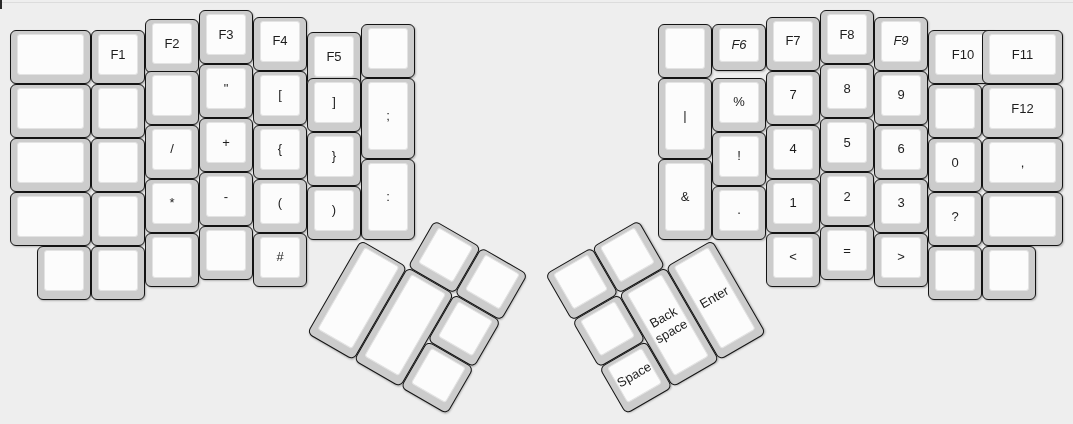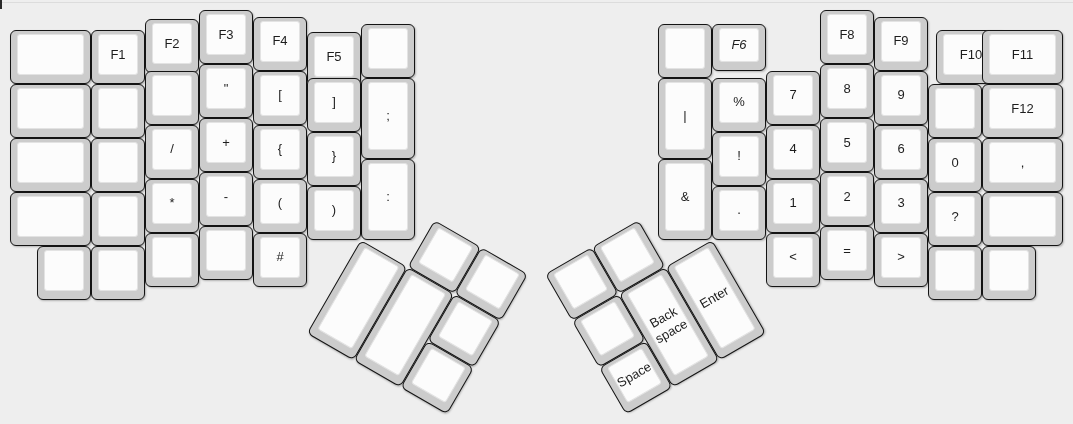--- a/index.html
+++ b/index.html
@@ -214,31 +214,36 @@
       <div class="key" style="left: 648px; top: 13.5px; width: 54px; height: 54px;">
         <div class="cap">
           <div class="key-label"></div>
         </div>
       </div>
       <div class="key" style="left: 702px; top: 13.5px; width: 54px; height: 47px; font-style: italic;">
         <div class="cap">
           <div class="key-label">F6</div>
         </div>
       </div>
+      <div class="key" style="left: 756px; top: 6.75px; width: 54px; height: 54px;">
+        <div class="cap">
+          <div class="key-label">F7</div>
+        </div>
+      </div>
       <div class="key" style="left: 810px; top: 0px; width: 54px; height: 54px;">
         <div class="cap">
           <div class="key-label">F8</div>
         </div>
       </div>
-      <div class="key" style="left: 864px; top: 6.75px; width: 54px; height: 54px;">
+      <div class="key" style="left: 864px; top: 6.75px; width: 54px; height: 54px; font-style: italic;">
         <div class="cap">
           <div class="key-label">F9</div>
         </div>
       </div>
-      <div class="key" style="left: 918px; top: 20.25px; width: 70px; height: 54px; margin-left: 8px;">
+      <div class="key" style="left: 918px; top: 20.25px; width: 70px; height: 54px;">
         <div class="cap">
           <div class="key-label">F10</div>
         </div>
       </div>
       <div class="key" style="left: 972px; top: 20.25px; width: 81px; height: 54px;">
         <div class="cap">
           <div class="key-label">F11</div>
         </div>
       </div>
       <div class="key" style="left: 648px; top: 67.5px; width: 54px; height: 81px;">

